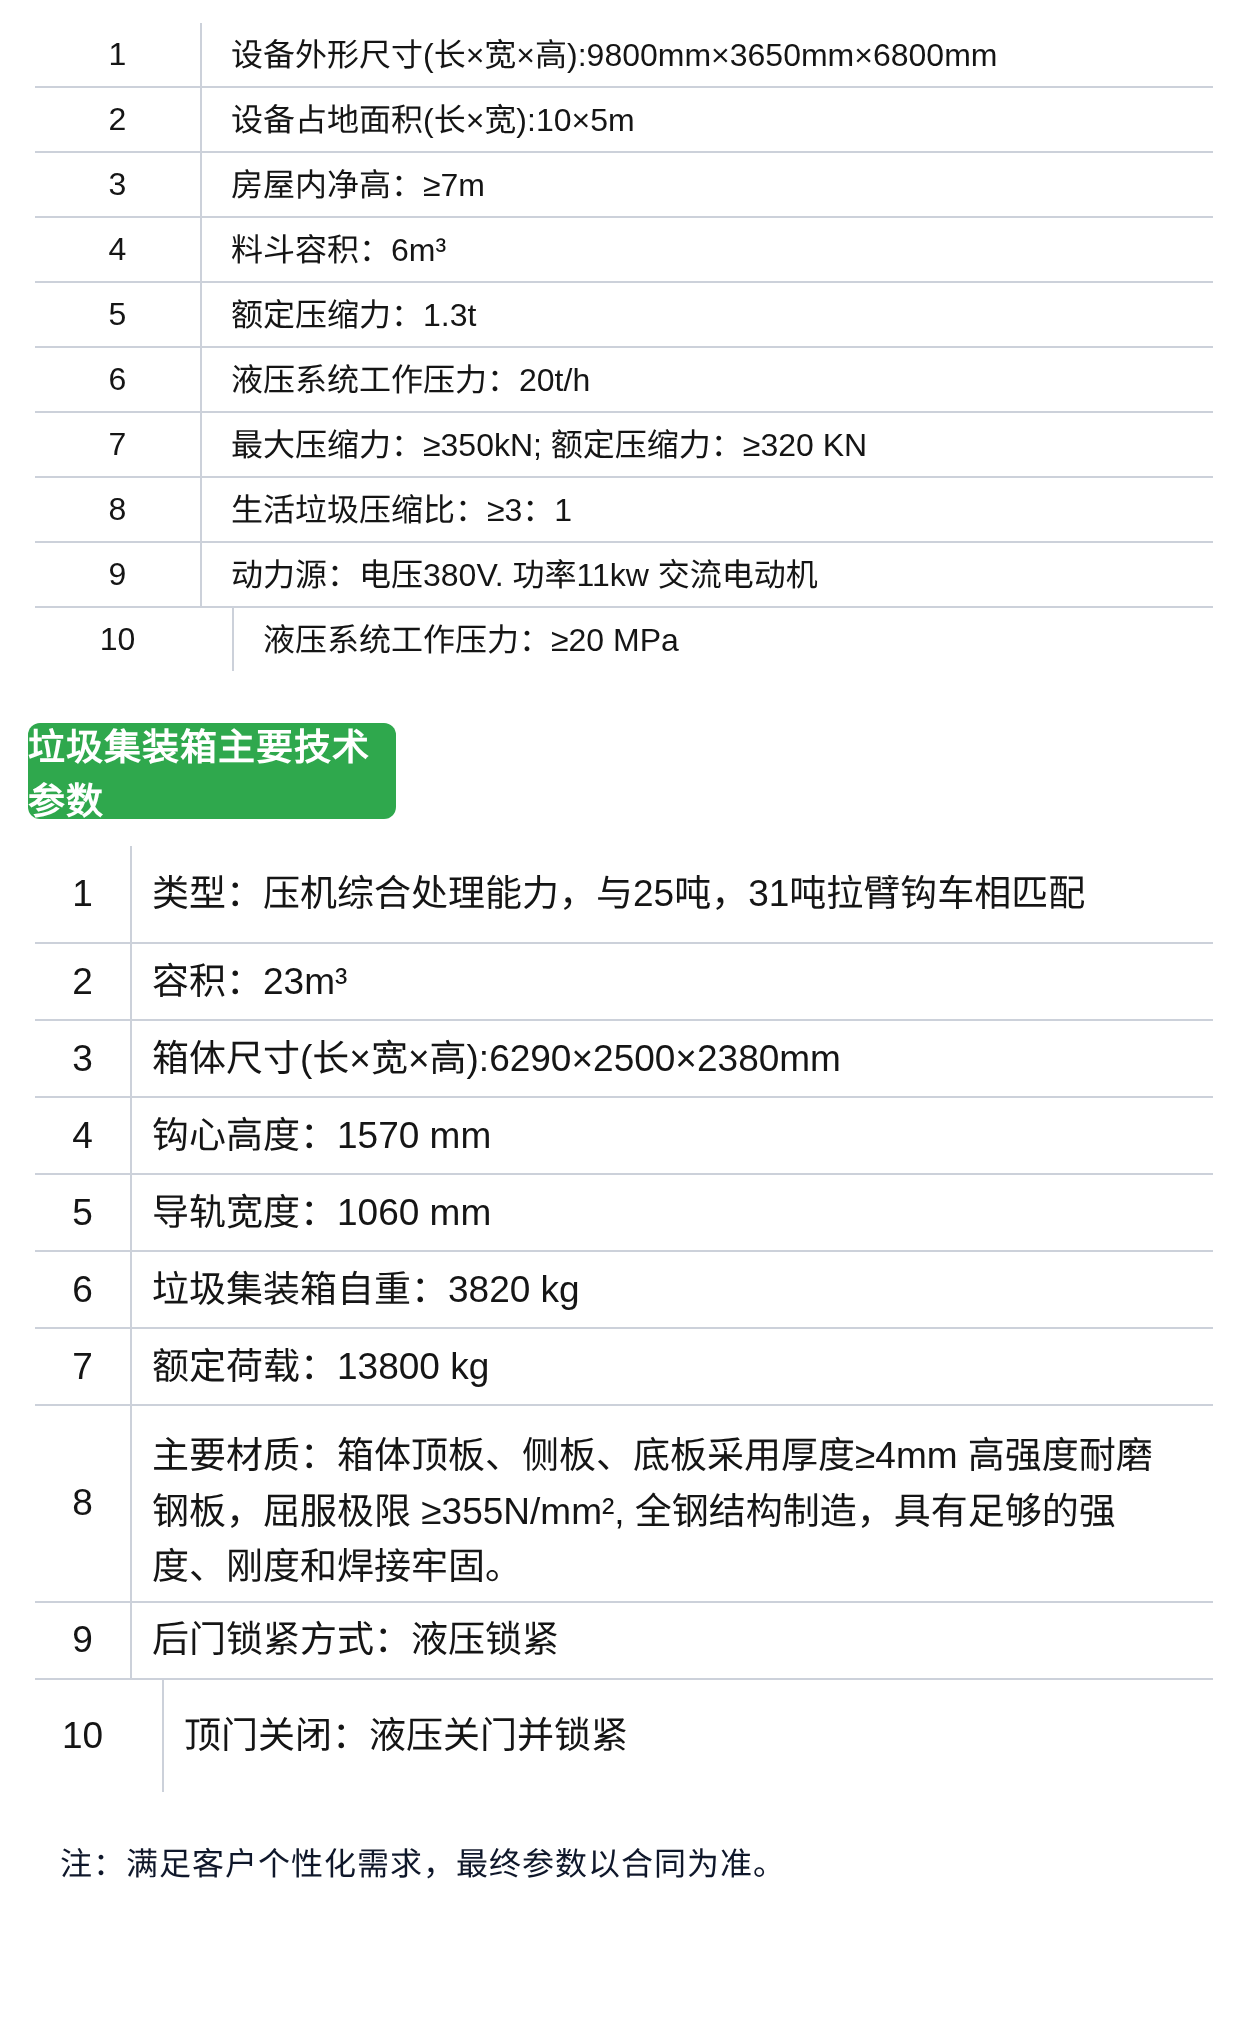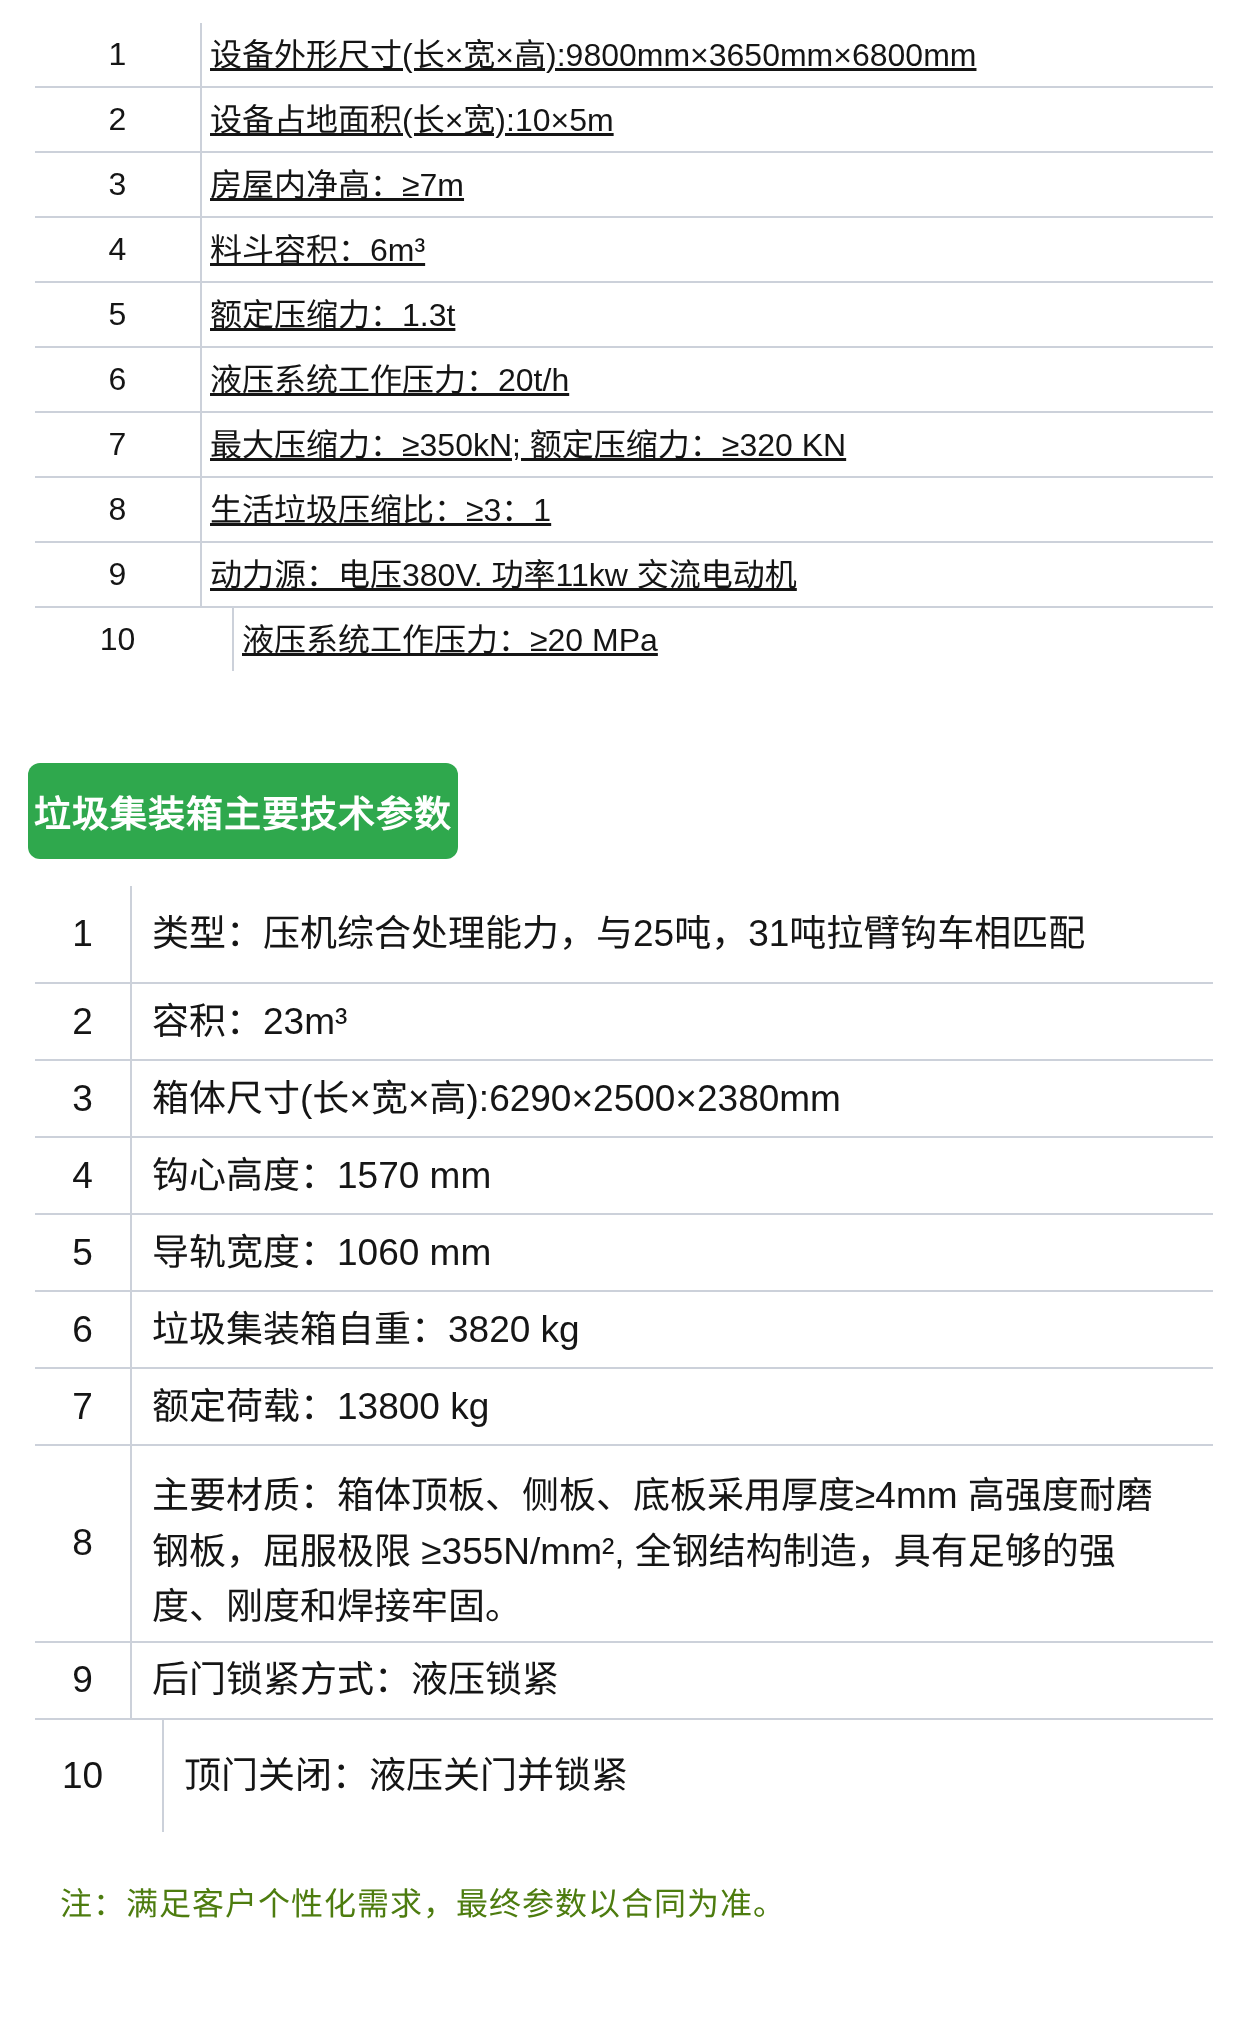--- a/index.html
+++ b/index.html
@@ -8,46 +8,46 @@
     width:1242px;height:2037px;background:#ffffff;overflow:hidden;
     font-family:"Liberation Sans","DejaVu Sans",sans-serif;
     color:#151515;position:relative;
   }
   .badge{
     display:flex;align-items:center;justify-content:center;
     background:#2fa84d;color:#ffffff;border-radius:12px;
     font-weight:700;margin-left:28px;box-sizing:border-box;
   }
   .badge.b1{width:448px;height:97px;font-size:47px;margin-top:28px;letter-spacing:2px;}
-  .badge.b2{width:430px;height:96px;font-size:37px;margin-top:92px;letter-spacing:1px;}
+  .badge.b2{width:368px;height:96px;font-size:37px;margin-top:52px;letter-spacing:1px;}
   .spec-table{margin-left:35px;width:1178px;box-sizing:border-box;}
   .spec-table.t1{margin-top:23px;}
   .spec-table.t2{margin-top:27px;}
   .row{display:flex;align-items:stretch;border-bottom:2px solid #ccd1da;}
   .row:last-child{border-bottom:none;gap:32px;}
   .num{
     flex:0 0 auto;display:flex;align-items:center;justify-content:center;
     color:#151515;
   }
   .txt{
     flex:1 1 auto;border-left:2px solid #ccd1da;display:flex;align-items:center;
     box-sizing:border-box;padding-right:25px;color:#151515;
   }
   .t1 .row{min-height:63px;}
   .t1 .num{width:165px;font-size:32px;}
-  .t1 .txt{padding-left:8px;font-size:32px;line-height:1.25;text-decoration:underline;}
+  .t1 .txt{padding-left:29px;font-size:32px;line-height:1.25;}
   .t2 .row{min-height:75px;}
   .t2 .num{width:95px;font-size:37px;}
   .t2 .txt{padding-left:20px;font-size:37px;line-height:1.5;}
   .t2 .row.tall1{min-height:96px;}
   .t2 .row.tall3{min-height:171px;}
   .t2 .row.tall3 .txt{padding-top:22px;padding-bottom:6px;}
   .t2 .row.tall10{min-height:112px;}
   .note{
-    margin:46px 0 0 60px;font-size:32px;color:#4d7c0f;letter-spacing:1px;
+    margin:46px 0 0 60px;font-size:32px;color:#0f172a;letter-spacing:1px;
   }
 </style>
 </head>
 <body>
 
 <div class="page">
 
 
   <div class="spec-table t1">
     <div class="row">

